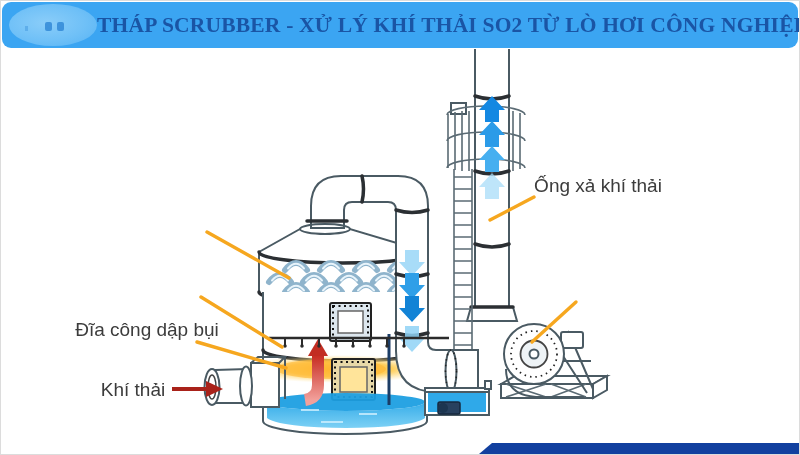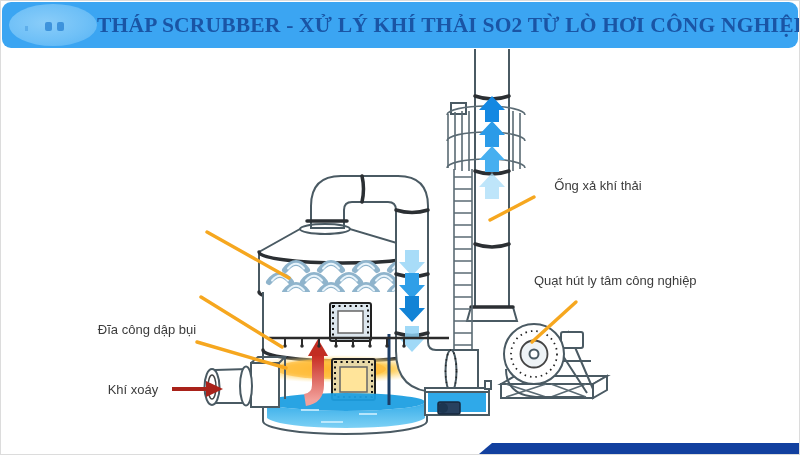--- a/index.html
+++ b/index.html
@@ -14,21 +14,21 @@
   .hdr{position:absolute;top:1px;left:1px;right:1px;height:46px;background:var(--header-bg);
        border-radius:9px;display:flex;align-items:center}
   .logo{width:88px;height:42px;margin-left:7px;border-radius:50%;flex:0 0 auto;
         background:radial-gradient(ellipse at 42% 45%, #8ACDF9 0%, var(--logo-blue) 55%, #54B2F4 100%);position:relative}
   .logo .marks{position:absolute;left:36px;top:18px;width:7px;height:9px;border-radius:2px;
         background:#2E86D6;box-shadow:12px 0 0 #2E86D6,-22px 2px 0 -2px #57A9E8;opacity:.8}
   .hdr h1{flex:1;text-align:center;font-family:"Liberation Serif",serif;font-weight:bold;
         font-size:21.5px;letter-spacing:.2px;color:var(--header-text);white-space:nowrap;padding-right:8px}
   svg{position:absolute;left:0;top:0}
   .lbl{position:absolute;transform:translate(-50%,-50%);color:var(--label-text);
-       font-size:13px;line-height:25px;white-space:nowrap;text-align:left}
+       font-size:19px;line-height:25px;white-space:nowrap;text-align:right}
   .lbl.wrap{white-space:normal;width:220px}
   .footer-bar{position:absolute;bottom:0;right:0;left:478px;height:11px;background:var(--footer-navy);
        clip-path:polygon(13px 0,100% 0,100% 100%,0 100%)}
   
   .ln{stroke:var(--diagram-line);fill:none;stroke-width:2}
   .pipe{fill:#ffffff;stroke:var(--diagram-line);stroke-width:2}
   .band{stroke:#2b2f33;stroke-width:3.5;fill:none;stroke-linecap:round}
   .thin{stroke:#5b6b74;fill:none;stroke-width:1.6}
   .leader{stroke:var(--leader-orange);stroke-width:3.4;stroke-linecap:round}
   .sadA{stroke:#8FB4CC;stroke-width:6;fill:none;stroke-linecap:round}
@@ -208,18 +208,17 @@
       <line class="leader" x1="575" y1="301" x2="531" y2="341"></line>
     </g>
 
     <g>
       <line x1="171" y1="388" x2="206" y2="388" stroke="var(--inlet-arrow-red)" stroke-width="4"></line>
       <polygon points="205,380 205,396 222,388" fill="var(--inlet-arrow-red)"></polygon>
     </g>
   </svg>
 
   <div class="lbl" style="left:146px;top:328px">Đĩa công dập bụi</div>
-  <div class="lbl" style="left:132px;top:388px">Khí xoáy</div>
+  <div class="lbl" style="left:132px;top:388px">Khí thải</div>
   <div class="lbl" style="left:597px;top:184px">Ống xả khí thải</div>
-  <div class="lbl wrap" style="left:643px;top:279px">Quạt hút ly tâm công nghiệp</div>
 
   <div class="footer-bar"></div>
 </div>
 
 </body></html>

